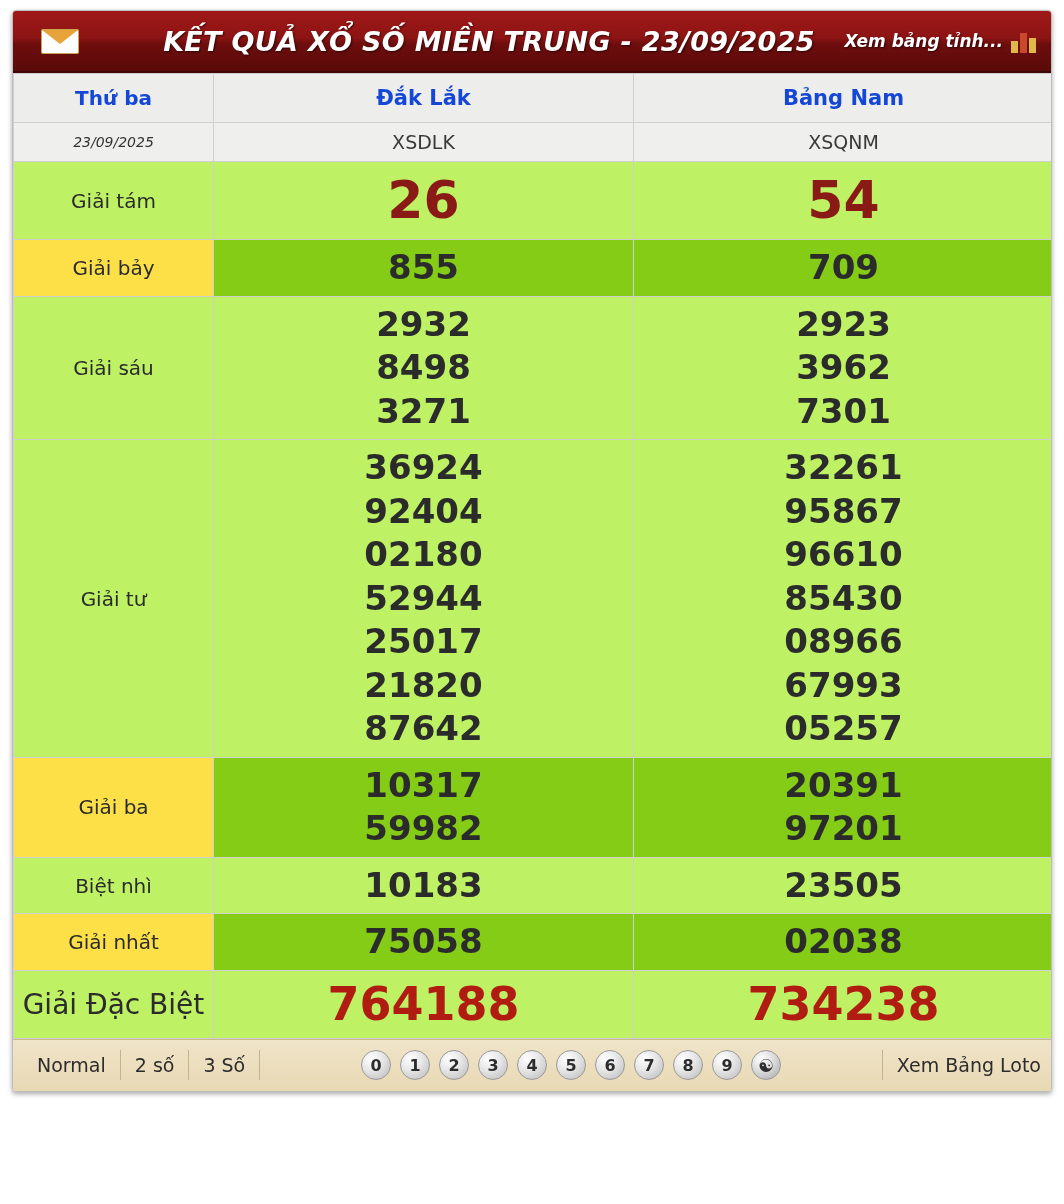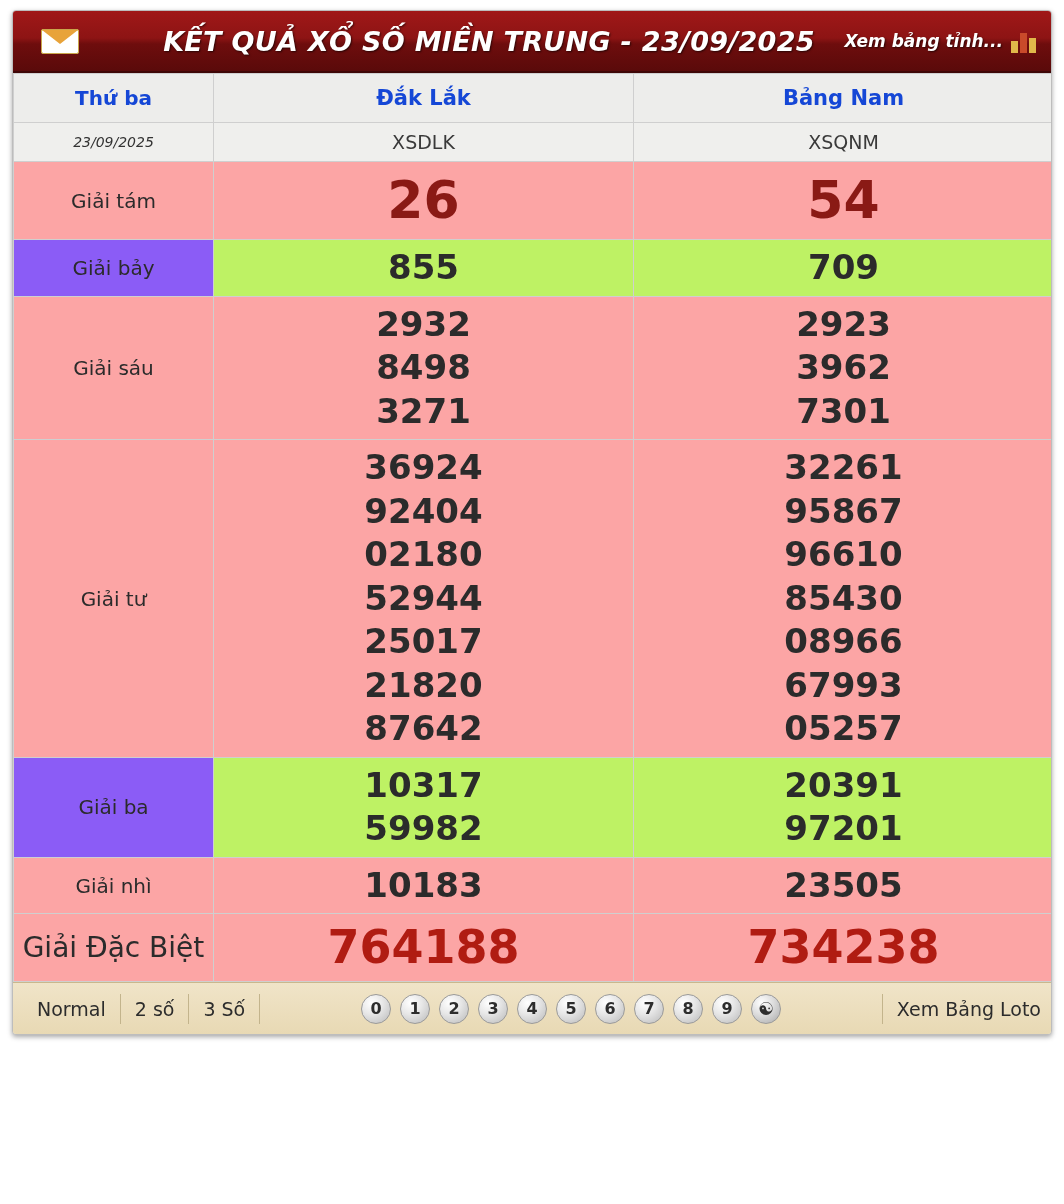--- a/index.html
+++ b/index.html
@@ -178,23 +178,23 @@
     padding: 6px 4px;
     background: #f7f7f5;
     font-family: "DejaVu Sans", "Liberation Sans", sans-serif;
   }
   .numcell .n { display: block; }
 
   .g8 .numcell { font-size: 52px; color: #8a1a15; line-height: 1.1; padding: 10px 4px; }
   .gdb .numcell { font-size: 46px; color: #b01c12; line-height: 1.1; padding: 8px 4px; }
   .gdb .rowlabel { font-size: 28px; }
 
-  .alt-a td { background: #fca5a5; }
-  .alt-b td { background: #bef264; }
-  .alt-b .rowlabel { background: #8b5cf6; }
+  .alt-a td { background: #bef264; }
+  .alt-b td { background: #84cc16; }
+  .alt-b .rowlabel { background: #fde047; }
 
   
   .footer {
     display: flex;
     align-items: center;
     height: 52px;
     background: linear-gradient(to bottom, #f0e4c8 0%, #e8d9b4 100%);
     border-top: 1px solid #c9b88c;
     padding: 0 10px;
     box-sizing: border-box;
@@ -348,29 +348,38 @@
             <span class="n">10317</span>
             <span class="n">59982</span>
           </td>
           <td class="numcell">
             <span class="n">20391</span>
             <span class="n">97201</span>
           </td>
         </tr>
 
         <tr class="alt-a">
-          <td class="rowlabel">Giải nhì</td>
+          <td class="rowlabel">Biệt nhì</td>
           <td class="numcell">
               <span class="n">10183</span>
             </td>
           <td class="numcell">
               <span class="n">23505</span>
             </td>
         </tr>
 
+        <tr class="alt-b">
+          <td class="rowlabel">Giải nhất</td>
+          <td class="numcell">
+              <span class="n">75058</span>
+            </td>
+          <td class="numcell">
+              <span class="n">02038</span>
+            </td>
+        </tr>
 
         <tr class="gdb alt-a">
           <td class="rowlabel">Giải Đặc Biệt</td>
           <td class="numcell">
               <span class="n">764188</span>
             </td>
           <td class="numcell">
               <span class="n">734238</span>
             </td>
         </tr>

